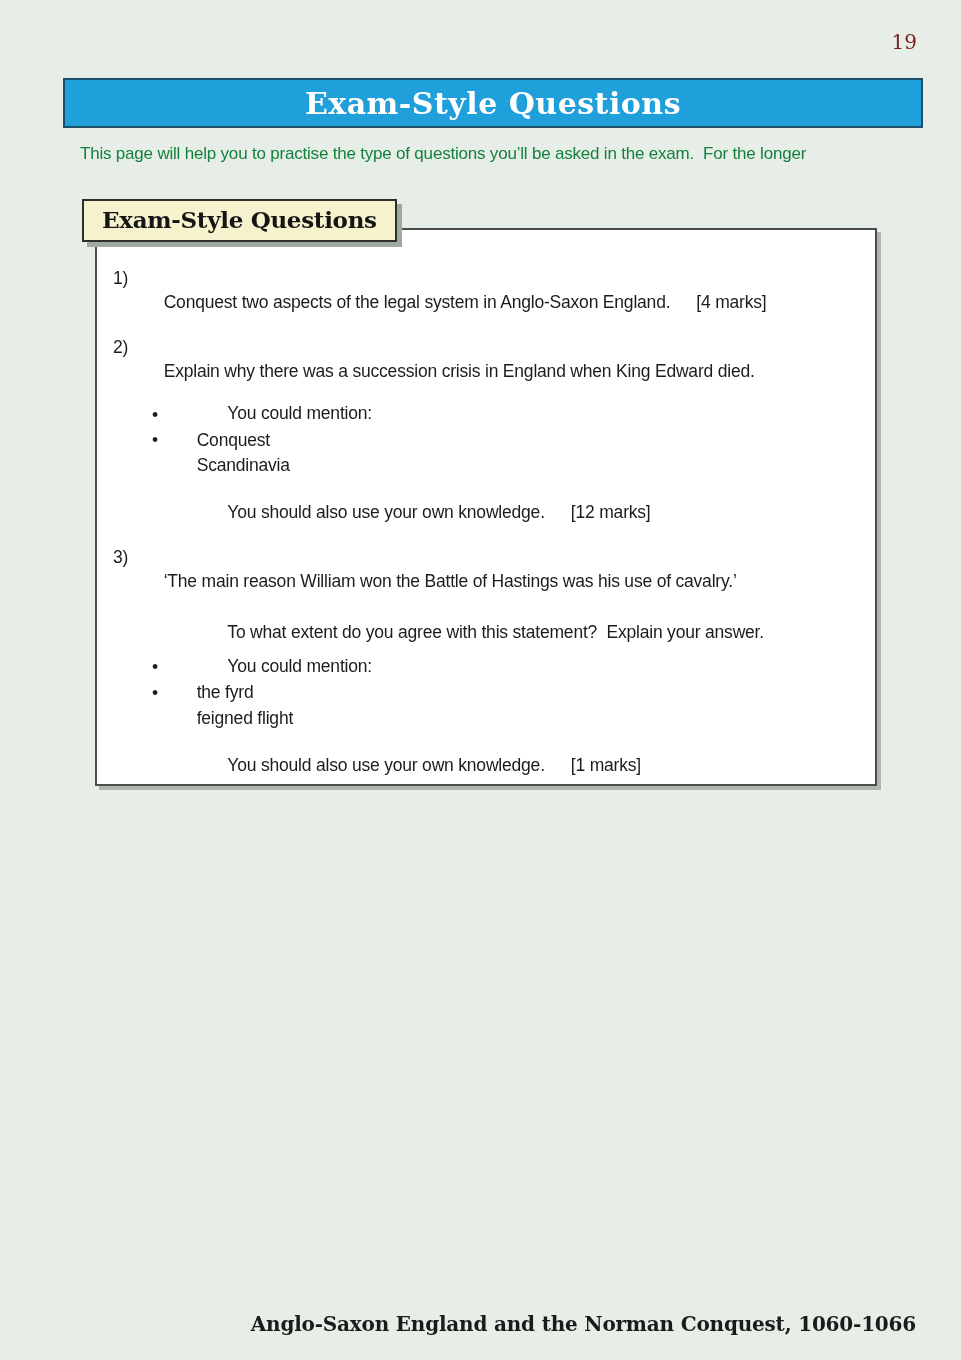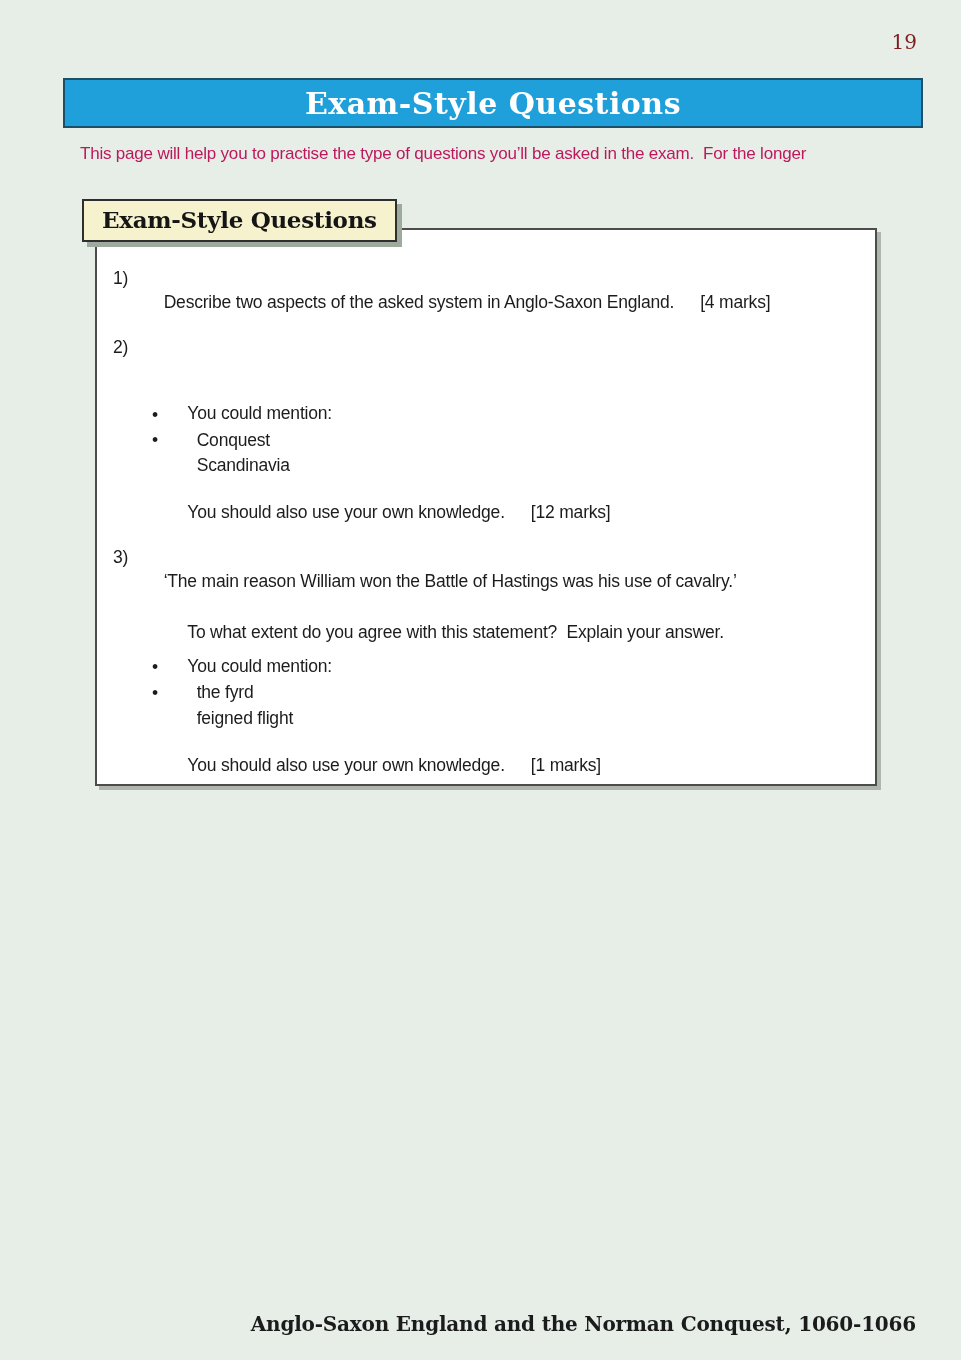--- a/index.html
+++ b/index.html
@@ -23,21 +23,21 @@
     display: flex; align-items: center; justify-content: center;
     z-index: 1;
   }
   .title-bar .title {
     font-family: "DejaVu Serif", serif;
     font-weight: bold; font-size: 30px; color: #ffffff;
     letter-spacing: 0.5px; white-space: pre;
   }
   .intro {
     position: absolute; left: 80px; top: 141px;
-    color: #be185d;
+    color: #15803d;
   }
   .intro-line {
     font-size: 17px; line-height: 25px;
     letter-spacing: -0.2px; white-space: pre;
   }
   .tab {
     position: absolute; left: 82px; top: 199px;
     background: #F6F2CE;
     border: 2px solid #2e2e2e;
     box-shadow: 5px 5px 0 #9faa9f;
@@ -58,21 +58,21 @@
     z-index: 2;
   }
   .row {
     position: absolute; left: 0; right: 0;
     font-size: 17.5px; line-height: 24px;
     color: #1c1c1c; letter-spacing: -0.2px;
     white-space: pre;
   }
   .row .qnum { position: absolute; left: 16px; top: 0; }
   .row.q   { padding-left: 48px; }
-  .row.sub { padding-left: 72px; }
+  .row.sub { padding-left: 72px; margin-left: 40px; }
   .row.bullet { padding-left: 81px; }
   .row.bullet .dot { position: absolute; left: 55px; top: -1px; }
   .marks { margin-left: 26px; }
   .footer {
     position: absolute; top: 1312px; right: 45px;
     font-family: "DejaVu Serif", serif;
     font-size: 20px; color: #1b1b1b;
     letter-spacing: -0.2px; white-space: pre; font-weight: bold;
   }
 </style>
@@ -89,25 +89,25 @@
   <div class="intro-line">This page will help you to practise the type of questions you’ll be asked in the exam.  For the longer</div>
 </div>
 
 <div class="tab">
   <span class="tab-label">Exam-Style Questions</span>
 </div>
 
 <div class="qbox">
 
   <div class="row q" style="top:36px">
-    <span class="qnum">1)</span><span>Describe two aspects of the asked system in Anglo-Saxon England.</span><span class="marks">[4 marks]</span>
+    <span class="qnum">1)</span><span>Conquest two aspects of the legal system in Anglo-Saxon England.</span><span class="marks">[4 marks]</span>
   </div>
 
   <div class="row q" style="top:105px">
-    <span class="qnum">2)</span>
+    <span class="qnum">2)</span><span>Explain why there was a succession crisis in England when King Edward died.</span>
   </div>
 
   <div class="row sub" style="top:147px">
     <span>You could mention:</span>
   </div>
 
   <div class="row bullet" style="top:174px">
     <span class="dot">•</span><span>Conquest</span>
   </div>
 

